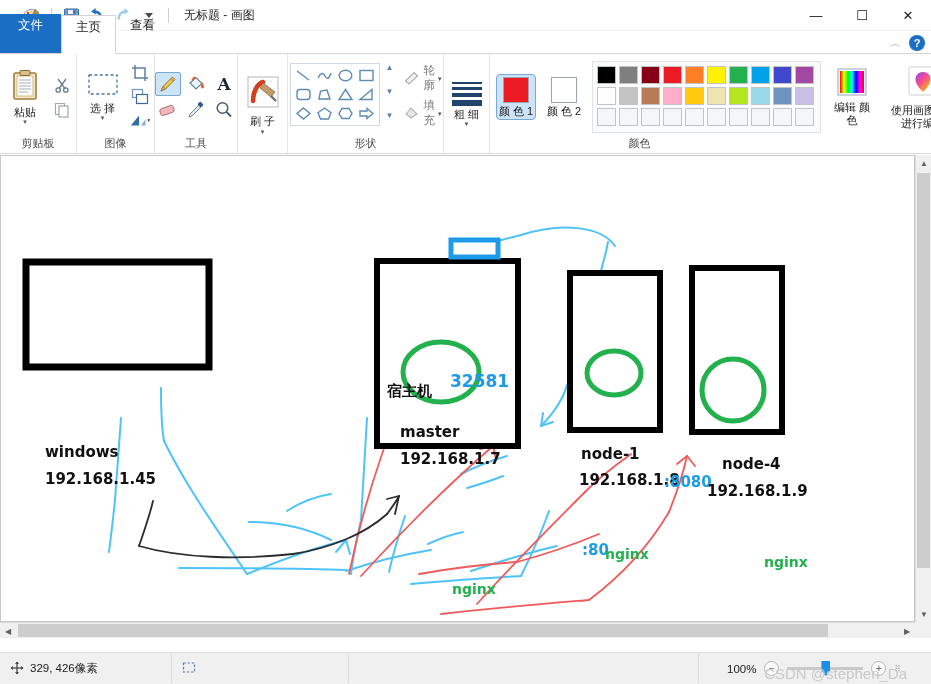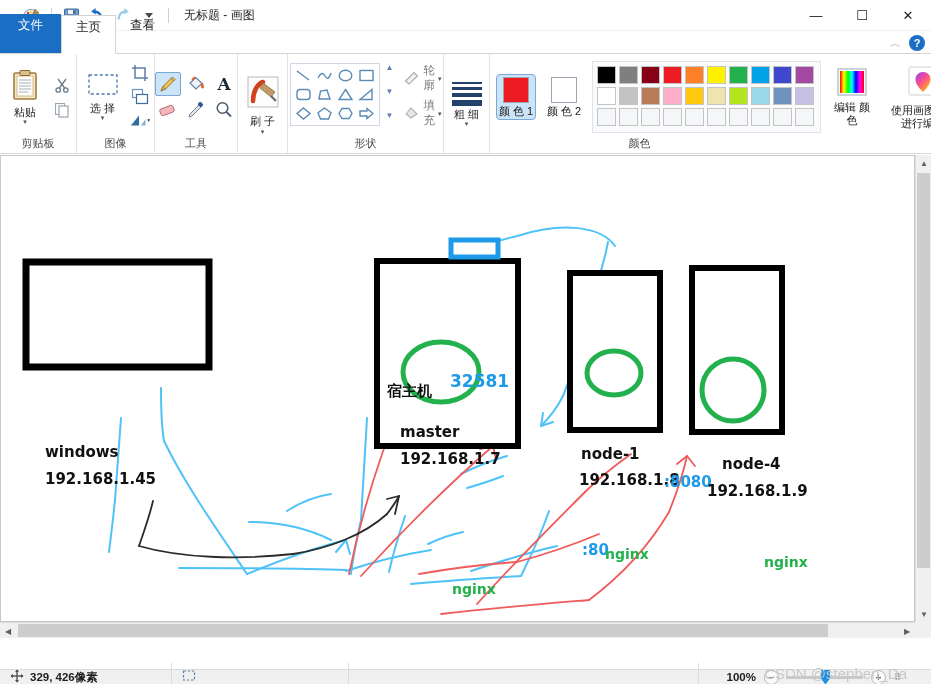--- a/index.html
+++ b/index.html
@@ -94,23 +94,23 @@
          justify-content:center; font-size:8px; color:#606060; }
   .vthumb{ position:absolute; left:1px; right:1px; top:18px; height:395px; background:#cdcdcd; }
   .hthumb{ position:absolute; top:1px; bottom:1px; left:18px; width:810px; background:#cdcdcd; }
   .corner{ position:absolute; right:0; bottom:0; width:16px; height:16px; background:#f0f0f0; }
 
   
   .dlabel{ position:absolute; font-family:"DejaVu Sans","Liberation Sans",sans-serif; font-weight:bold;
            white-space:nowrap; }
 
   
-  #statusbar{ position:absolute; left:0; right:0; bottom:0; height:15px; background:#f0f0f0;
+  #statusbar{ position:absolute; left:0; right:0; bottom:0; height:32px; background:#f0f0f0;
               border-top:1px solid #dcdcdc; display:flex; align-items:center; font-size:11.5px;
-              color:#202020;font-weight:bold; }
+              color:#202020; }
   .stat{ display:flex; align-items:center; gap:6px; height:29px; padding:0 10px;
          border-right:1px solid #dcdcdc; }
   #zoomzone{ margin-left:auto; display:flex; align-items:center; gap:8px; padding:0 28px;
              border-left:1px solid #dcdcdc; height:29px; }
   .zbtn{ width:15px; height:15px; border-radius:50%; border:1px solid #b6b6b6; background:#fafafa;
          display:flex; align-items:center; justify-content:center; font-size:10px; color:#666; }
   .ztrack{ position:relative; width:76px; height:3px; background:#c9c9c9; }
   .zthumb{ position:absolute; left:34px; top:-6px; width:9px; height:15px; background:#1a8fe3;
            clip-path:polygon(0 0,100% 0,100% 60%,50% 100%,0 60%); }
   #grip{ margin-right:3px; color:#a3a3a3; font-size:9px; letter-spacing:-1px; }

